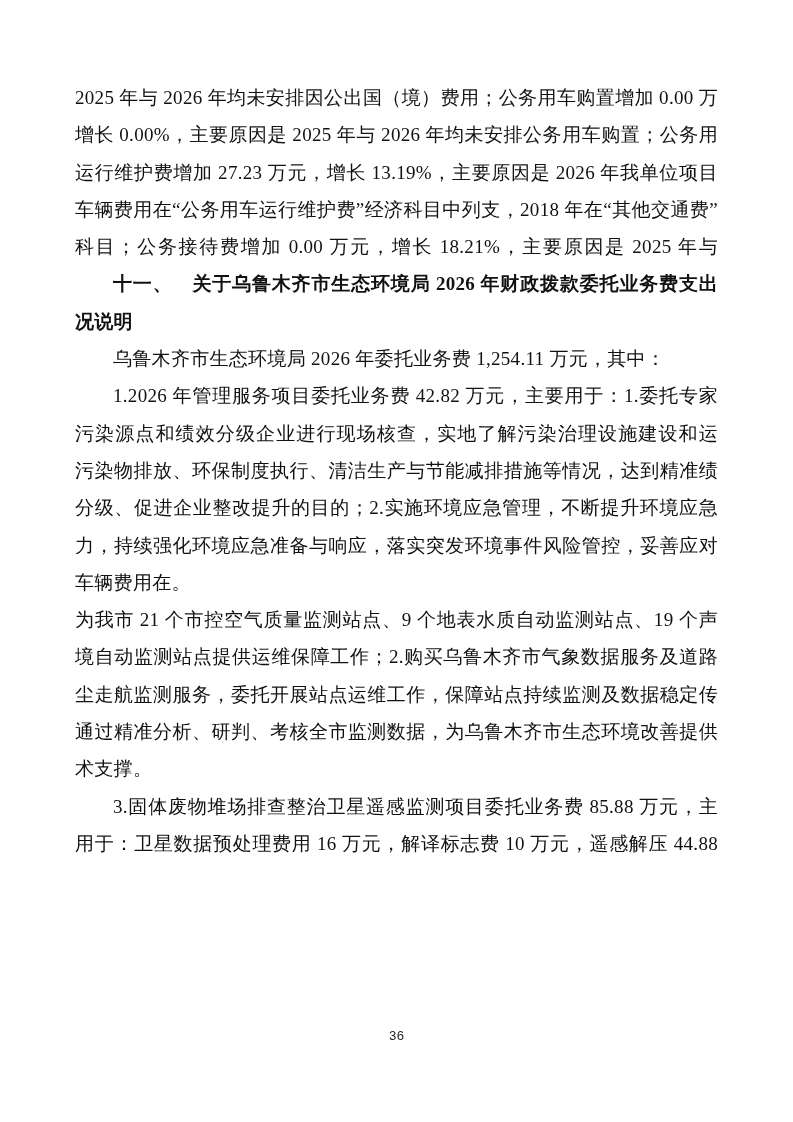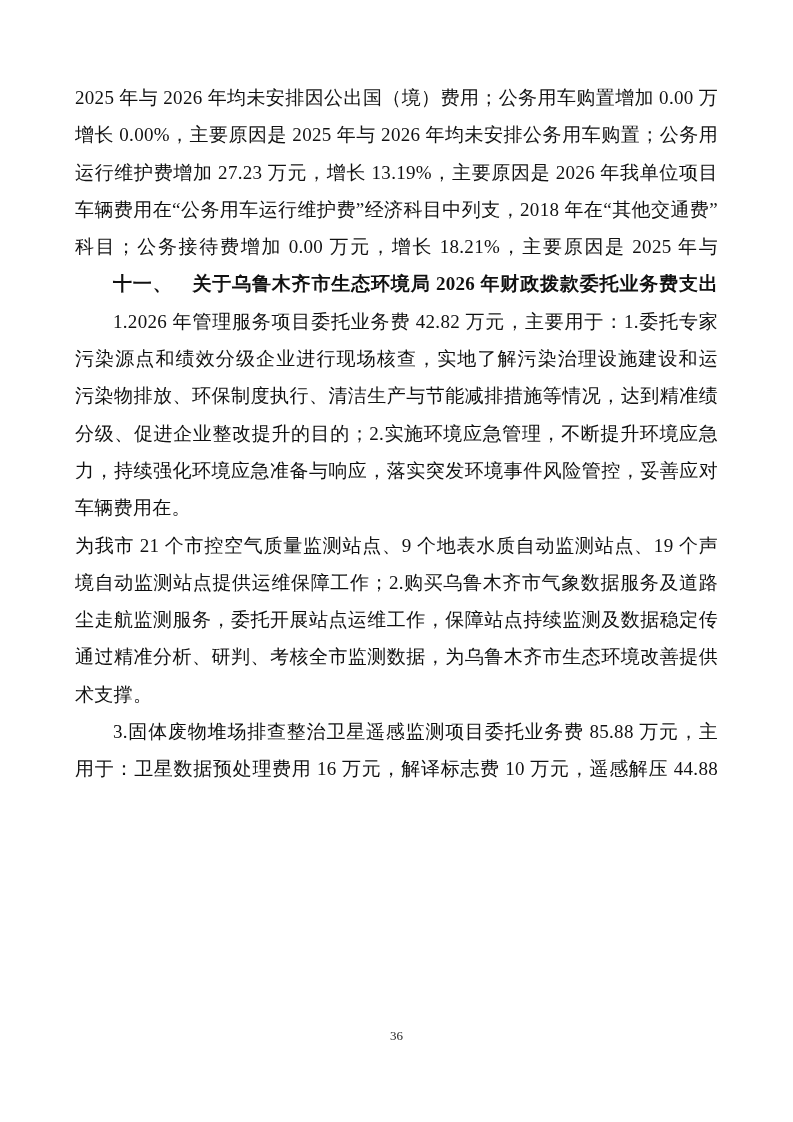--- a/index.html
+++ b/index.html
@@ -45,36 +45,38 @@
     text-indent: 38px;
   }
   .page-footer {
     position: absolute;
     left: 0;
     right: 0;
     top: 1026px;
     text-align: center;
   }
   .page-number {
-    font-family: Liberation Serif, serif;
+    font-family: Liberation Mono, monospace;
     font-size: 13px;
     color: #222222;
   }
 </style>
 </head>
 <body>
 
 <div class="page">
   <div class="content">
     <div class="line">2025 年与 2026 年均未安排因公出国（境）费用；公务用车购置增加 0.00 万元，</div>
     <div class="line">增长 0.00%，主要原因是 2025 年与 2026 年均未安排公务用车购置；公务用车</div>
     <div class="line">运行维护费增加 27.23 万元，增长 13.19%，主要原因是 2026 年我单位项目中</div>
     <div class="line">车辆费用在“公务用车运行维护费”经济科目中列支，2018 年在“其他交通费”</div>
     <div class="line">科目；公务接待费增加 0.00 万元，增长 18.21%，主要原因是 2025 年与 2026</div>
     <div class="line bold indent">十一、　关于乌鲁木齐市生态环境局 2026 年财政拨款委托业务费支出情</div>
+    <div class="line bold end">况说明</div>
+    <div class="line indent end">乌鲁木齐市生态环境局 2026 年委托业务费 1,254.11 万元，其中：</div>
     <div class="line indent">1.2026 年管理服务项目委托业务费 42.82 万元，主要用于：1.委托专家对</div>
     <div class="line">污染源点和绩效分级企业进行现场核查，实地了解污染治理设施建设和运行、</div>
     <div class="line">污染物排放、环保制度执行、清洁生产与节能减排措施等情况，达到精准绩效</div>
     <div class="line">分级、促进企业整改提升的目的；2.实施环境应急管理，不断提升环境应急能</div>
     <div class="line">力，持续强化环境应急准备与响应，落实突发环境事件风险管控，妥善应对突</div>
     <div class="line end">车辆费用在。</div>
     <div class="line">为我市 21 个市控空气质量监测站点、9 个地表水质自动监测站点、19 个声环</div>
     <div class="line">境自动监测站点提供运维保障工作；2.购买乌鲁木齐市气象数据服务及道路积</div>
     <div class="line">尘走航监测服务，委托开展站点运维工作，保障站点持续监测及数据稳定传输。</div>
     <div class="line">通过精准分析、研判、考核全市监测数据，为乌鲁木齐市生态环境改善提供技</div>

